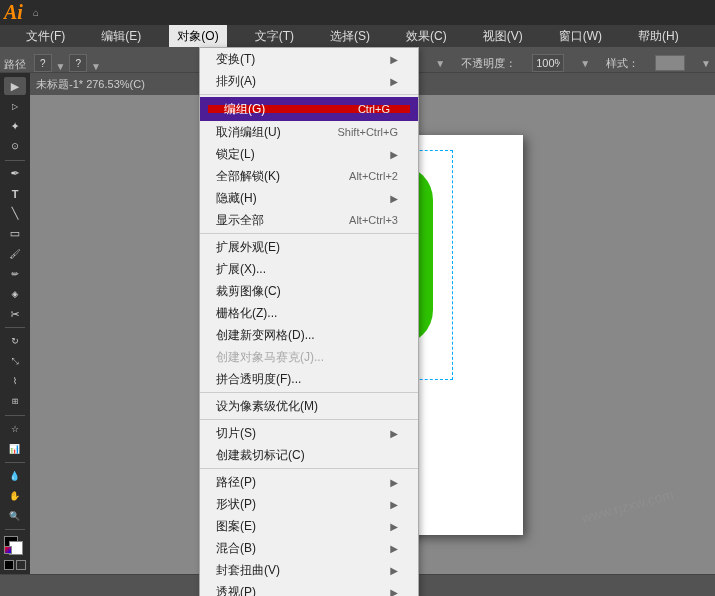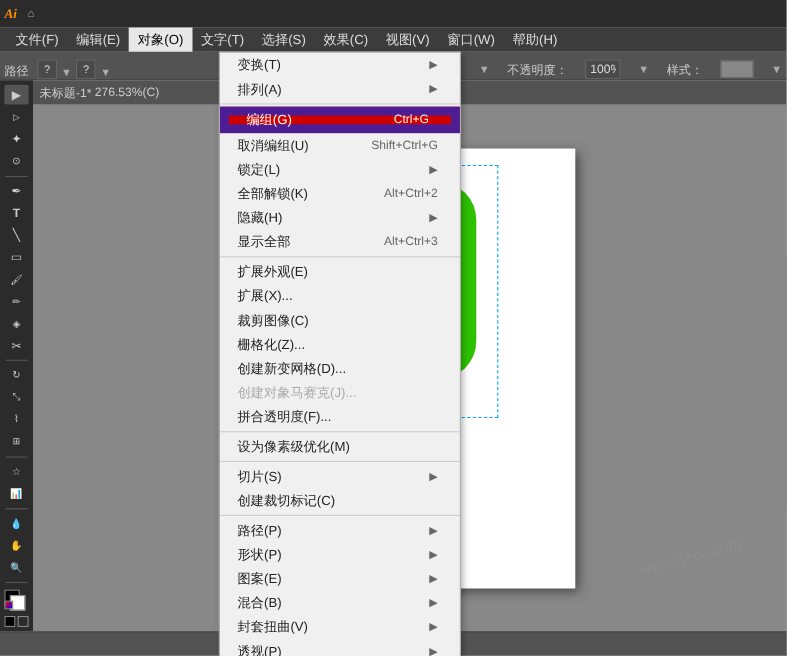--- a/index.html
+++ b/index.html
@@ -18,21 +18,21 @@
       display: flex;
       align-items: center;
       height: 25px;
       background: #2b2b2b;
       color: #ccc;
       padding: 0 4px;
     }
     #app-logo {
       color: #ff8c00;
       font-weight: bold;
-      font-size: 12px;
+      font-size: 20px;
       font-style: italic;
       margin-right: 6px;
       font-family: serif;
     }
     #title-bar-controls {
       display: flex;
       gap: 6px;
       align-items: center;
     }
     .title-bar-icon {
@@ -46,21 +46,22 @@
       cursor: pointer;
     }
 
     
     #menu-bar {
       display: flex;
       align-items: flex-start;
       height: 22px;
       background: #3c3c3c;
       color: #ddd;
-      padding: 0 6px;
+      padding: 0 18px;
+      gap: 20px;
     }
     .menu-item {
       padding: 2px 8px;
       cursor: pointer;
       font-size: 12px;
       height: 22px;
       display: flex;
       align-items: center;
       white-space: nowrap;
     }

